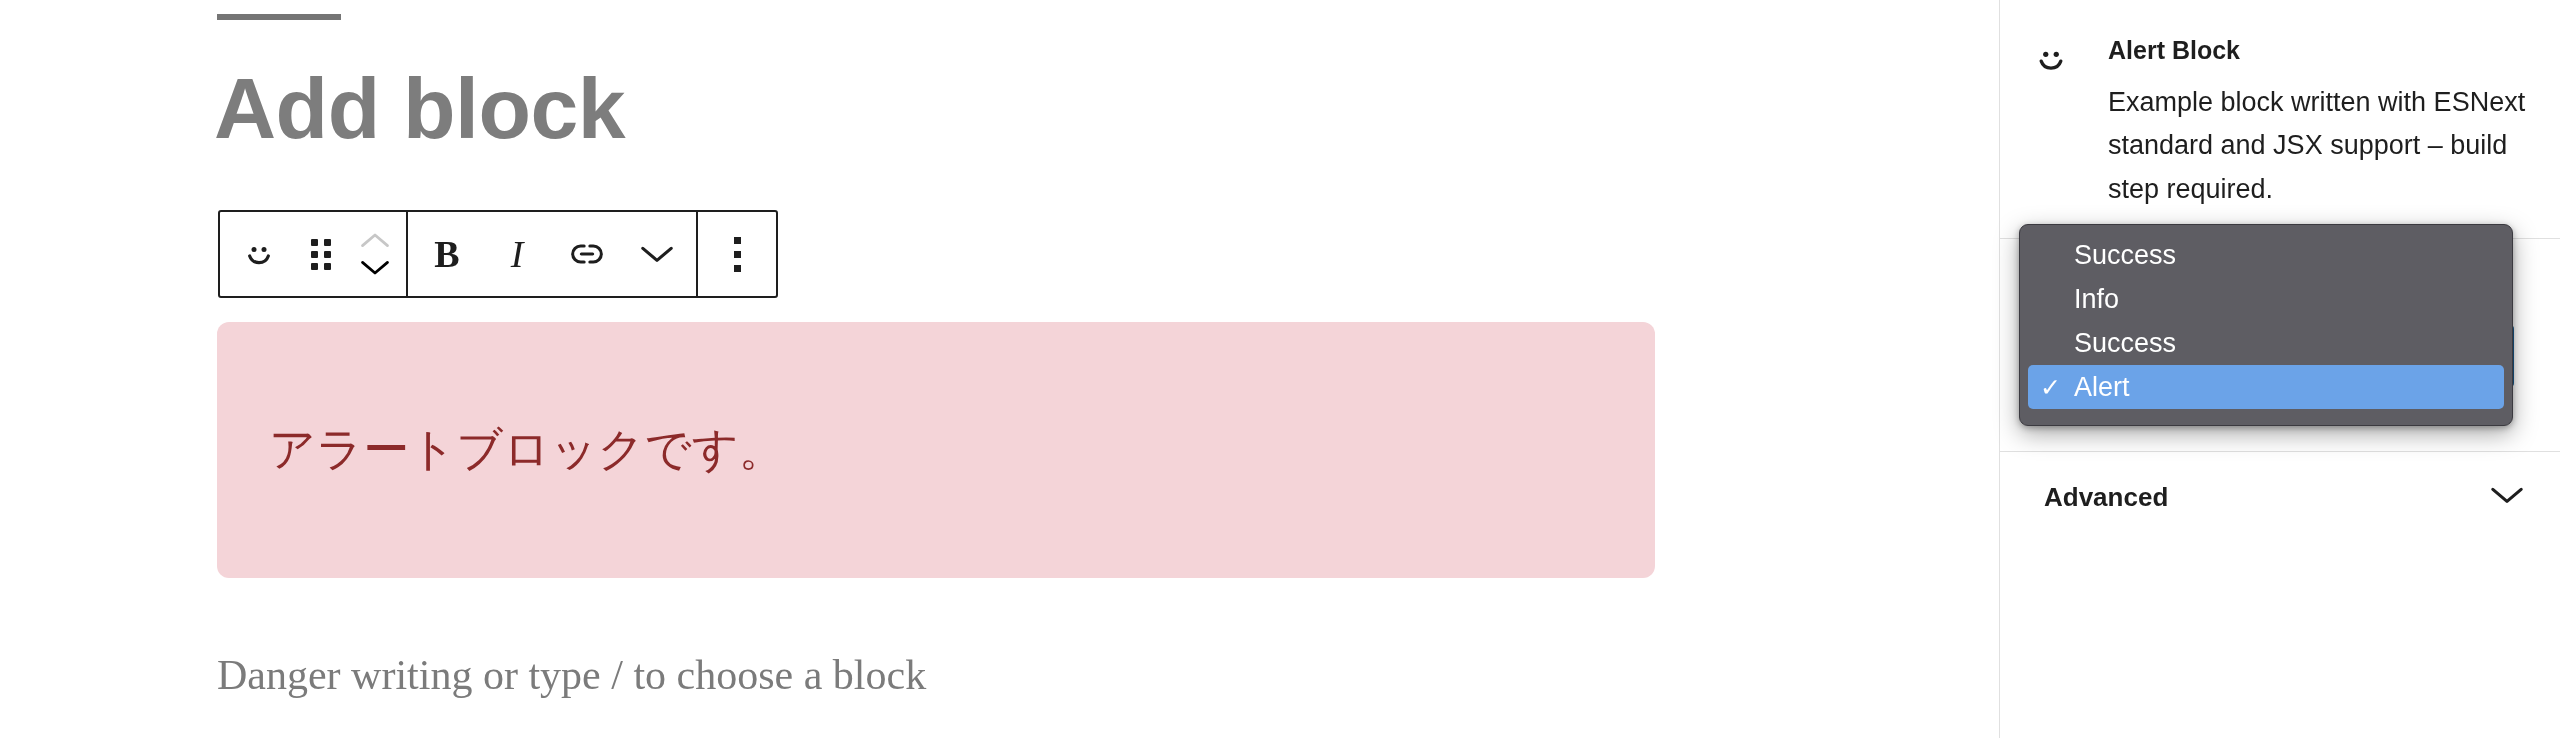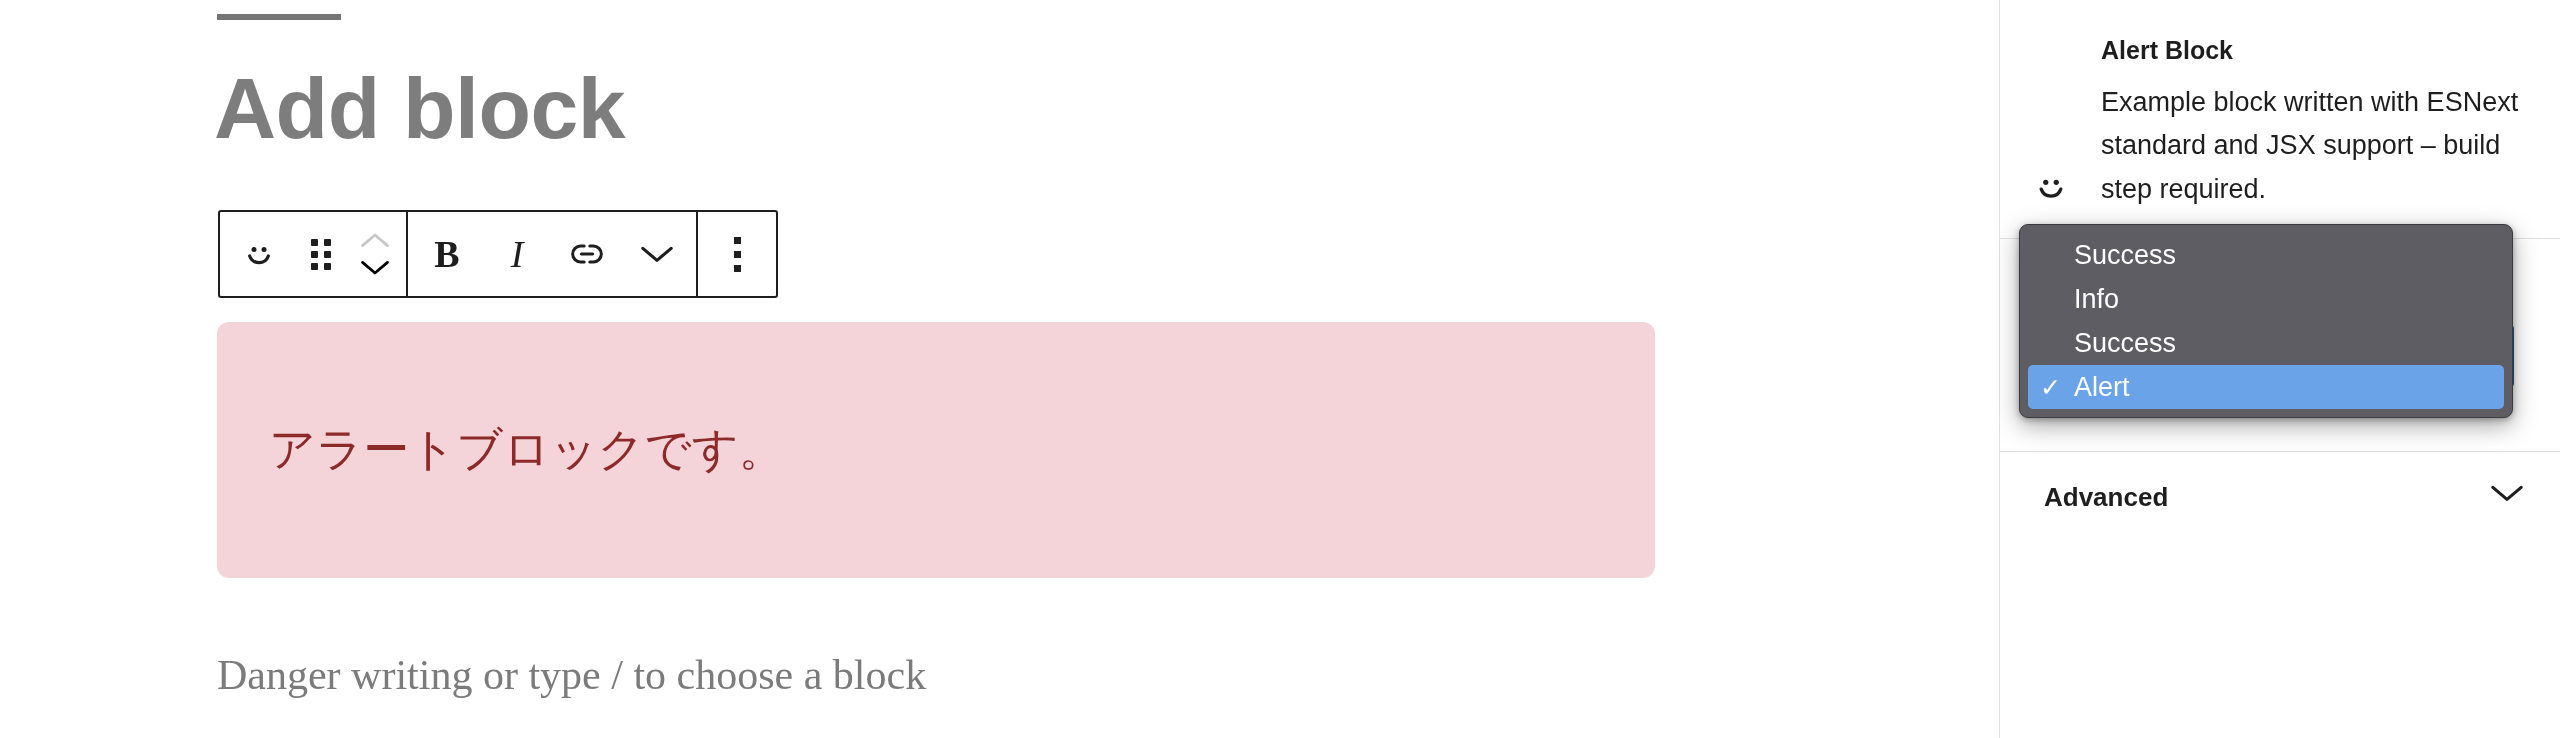--- a/index.html
+++ b/index.html
@@ -181,22 +181,22 @@
     height: 738px;
     background: #ffffff;
     border-left: 1px solid #e0e0e0;
     box-sizing: border-box;
     overflow: hidden;
   }
   #block-card {
     position: relative;
     padding: 34px 28px 26px 30px;
     display: flex;
-    align-items: flex-end;
-    gap: 7px;
+    align-items: flex-start;
+    gap: 14px;
   }
   #block-card-icon {
     width: 52px;
     flex: 0 0 52px;
     padding-top: 4px;
     color: #1e1e1e;
   }
   #block-card-text { flex: 1; padding-left: 12px; }
   #block-card-title {
     font-size: 25px;
@@ -236,39 +236,39 @@
   #alert-type-hint {
     position: absolute;
     left: 500px;
     top: 41px;
     font-size: 24px;
     color: #1e1e1e;
   }
 
   #advanced-panel {
     display: flex;
-    align-items: flex-start;
+    align-items: center;
     justify-content: space-between;
     padding: 30px 36px 30px 44px;
     cursor: pointer;
   }
   #advanced-label {
     font-size: 26px;
     font-weight: 700;
     color: #1e1e1e;
   }
   #advanced-chevron { color: #1e1e1e; display: block; }
 
   
   #select-popup {
     position: absolute;
     left: 2019px;
     top: 224px;
     width: 494px;
-    padding: 8px 0 8px 0;
+    padding: 8px 0 16px 0;
     background: #5e5d63;
     border: 1px solid #3b3a40;
     border-radius: 9px;
     box-shadow: 0 8px 24px rgba(0,0,0,0.34), 0 2px 6px rgba(0,0,0,0.3);
     z-index: 40;
     box-sizing: border-box;
   }
   .popup-item {
     display: flex;
     align-items: center;

